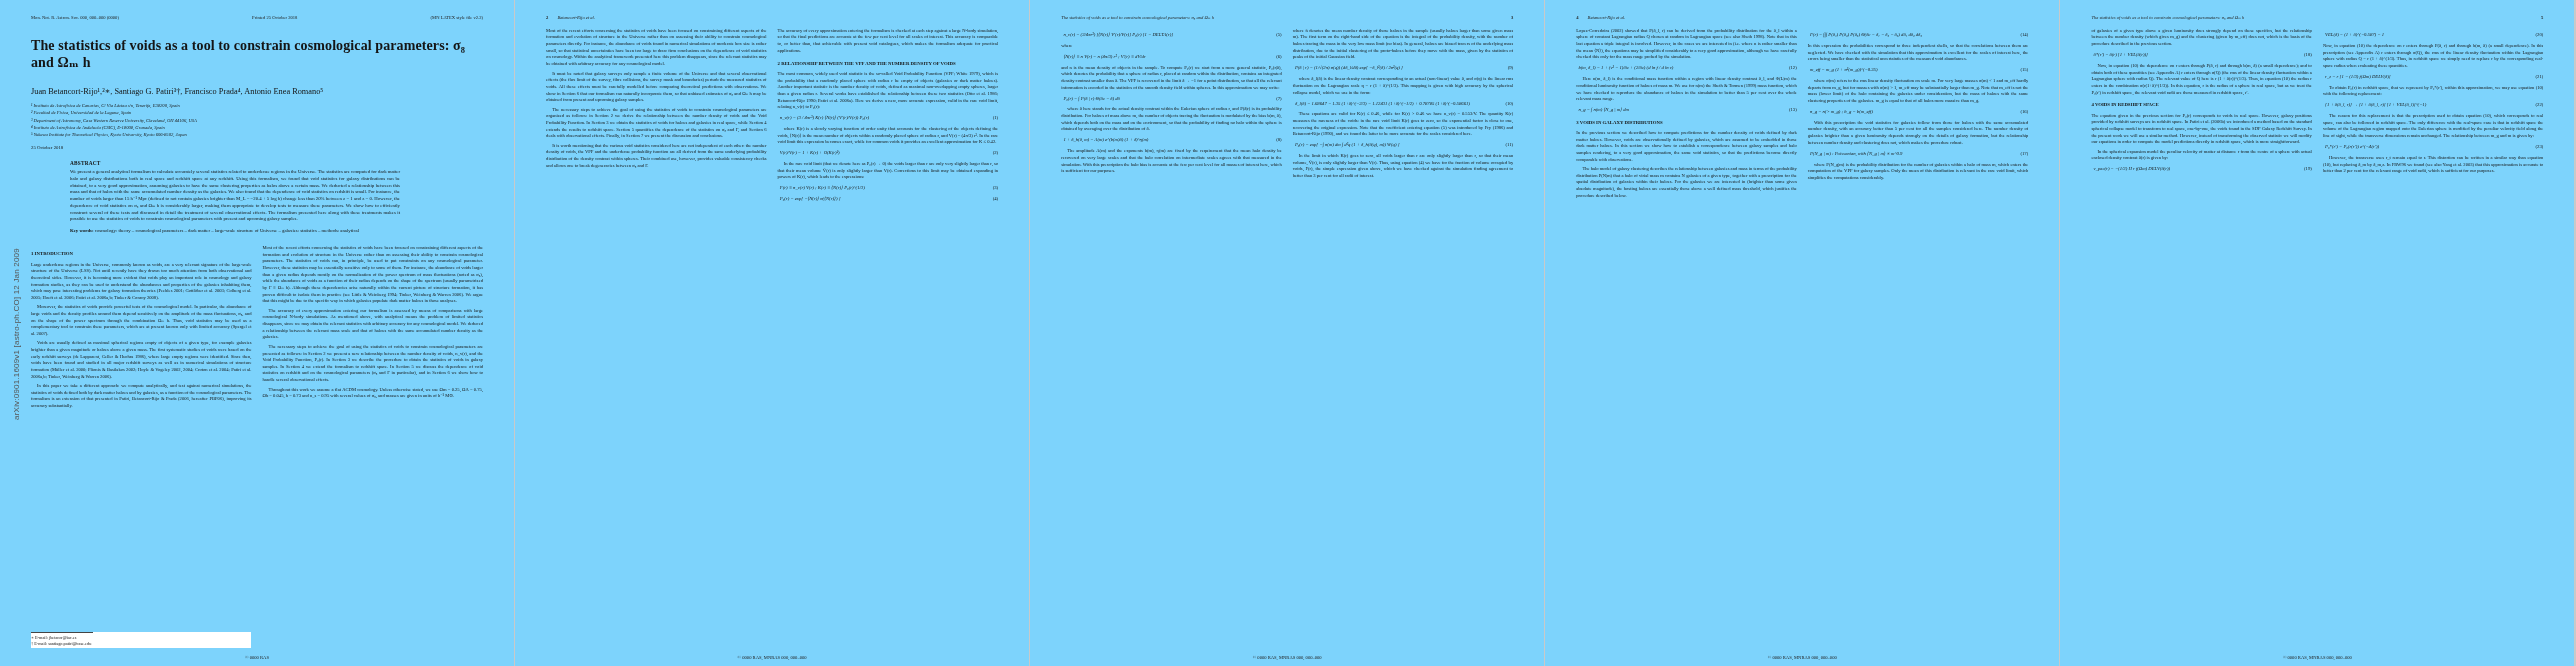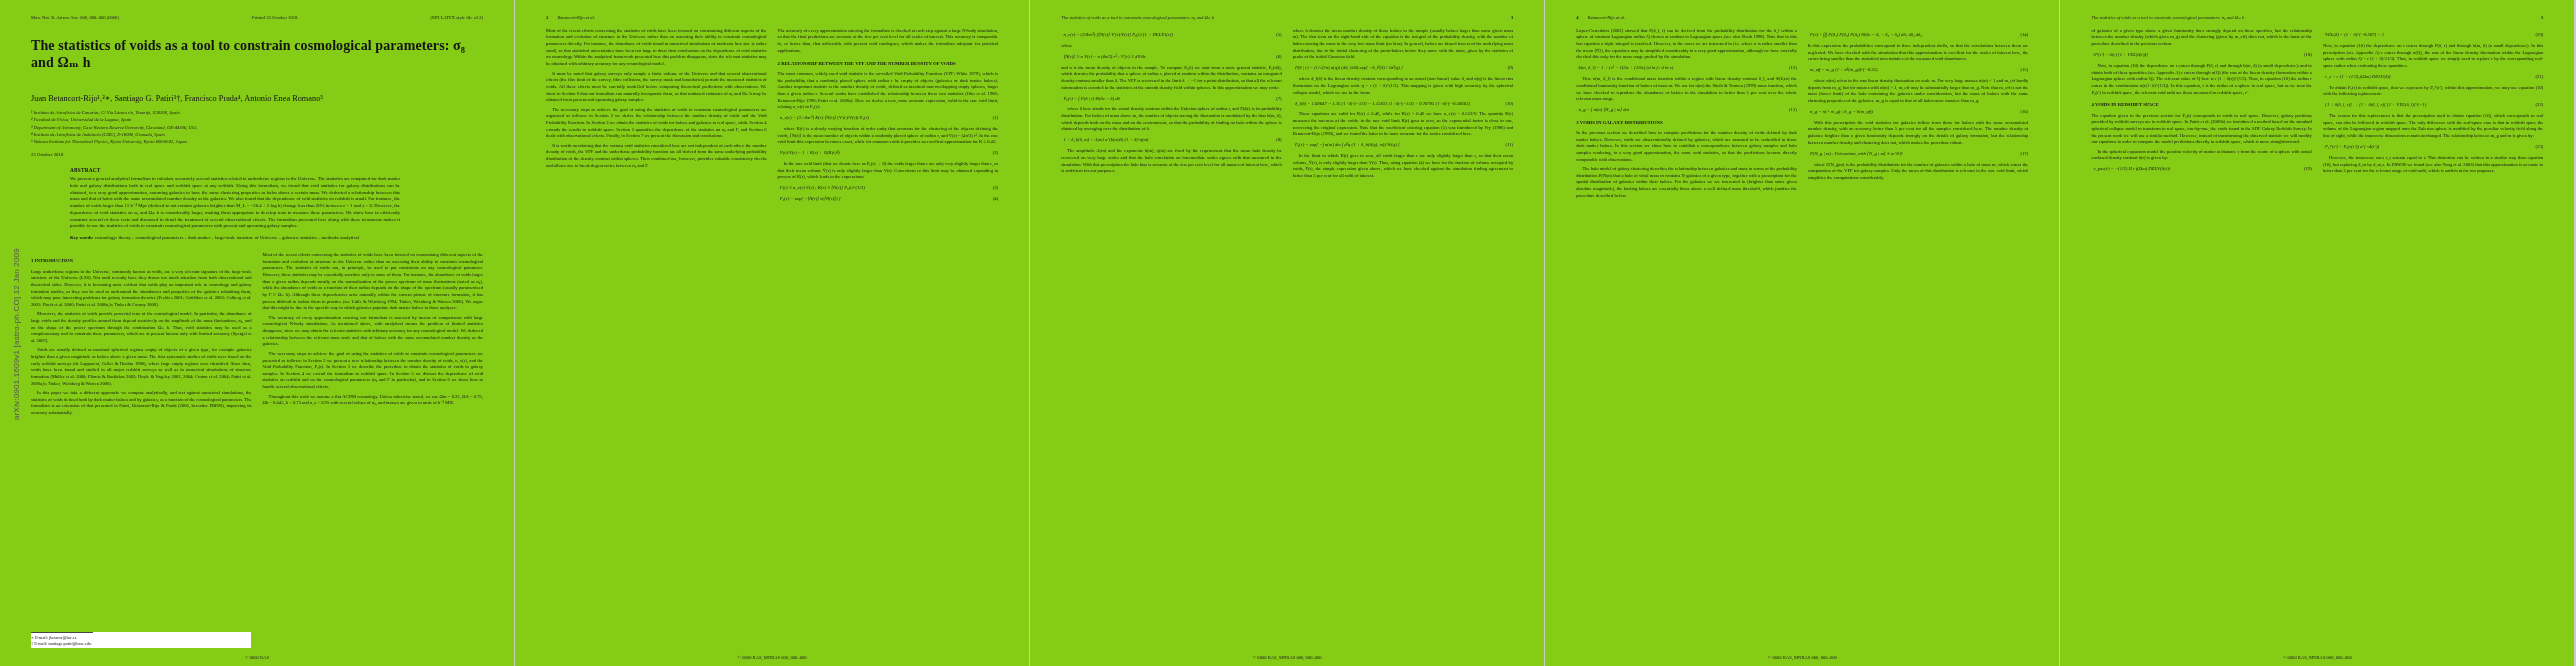--- a/index.html
+++ b/index.html
@@ -5,36 +5,36 @@
 <style>
   * { margin:0; padding:0; box-sizing:border-box; }
   html,body { width:2576px; height:667px; }
   body {
     font-family:"Liberation Serif","DejaVu Serif",serif;
     background:#e6e6e6; color:#151515;
     -webkit-font-smoothing:antialiased;
   }
   .spread { display:flex; width:2576px; height:667px; gap:1.1px; background:#c9c9c9; }
   .page {
-    width:514px; height:667px; background:#84cc16; position:relative;
+    width:514px; height:667px; background:#7dd3fc; position:relative;
     padding:14.5px 31px 14.5px 31px; overflow:hidden; flex:none;
   }
   
   .runhead { display:flex; font-size:4.6px; line-height:1.2; color:#222; }
   .runhead.first { justify-content:space-between; }
   .runhead.even { justify-content:flex-start; gap:9px; }
   .runhead.odd  { justify-content:space-between; }
   .pnum { font-weight:bold; }
   .pnames, .ptitle { font-style:italic; }
   
   .title {
     margin-top:18px; max-width:439px;
     font-size:14px; font-weight:bold; line-height:1.2; letter-spacing:0.1px;
   }
-  .authors { margin-top:22px; max-width:361px; font-size:8.3px; line-height:1.3; }
+  .authors { margin-top:15px; max-width:361px; font-size:8.3px; line-height:1.3; }
   .affils { margin-top:5px; font-size:4.6px; font-style:italic; line-height:1.55; color:#1b1b1b; }
   .dateline { margin-top:6.7px; font-size:4.8px; }
   .abstract { margin:10px 83px 0 39px; }
   .abs-head { font-weight:bold; font-size:5.3px; margin-bottom:3.3px; letter-spacing:0.2px; }
   .abs-text { font-size:4.8px; text-align:justify; line-height:1.42; }
   .keywords { margin-top:5px; font-size:4.8px; text-align:justify; line-height:1.42; }
   .kw-label { font-weight:bold; }
   
   .cols { display:flex; gap:11px; }
   .cols-p1 { margin-top:10px; height:207px; overflow:hidden; }

